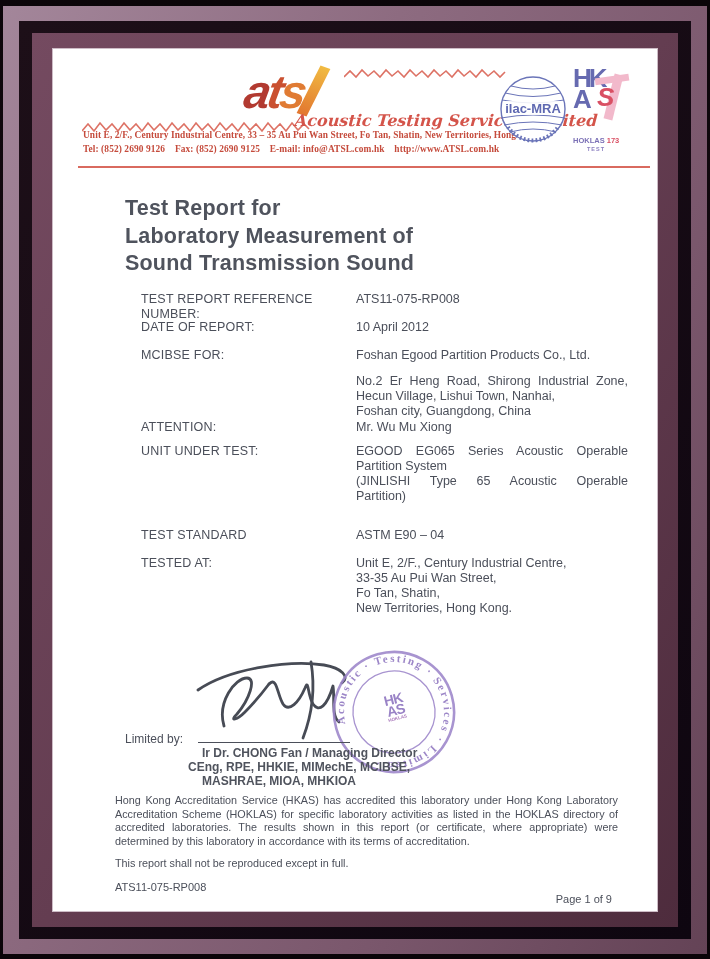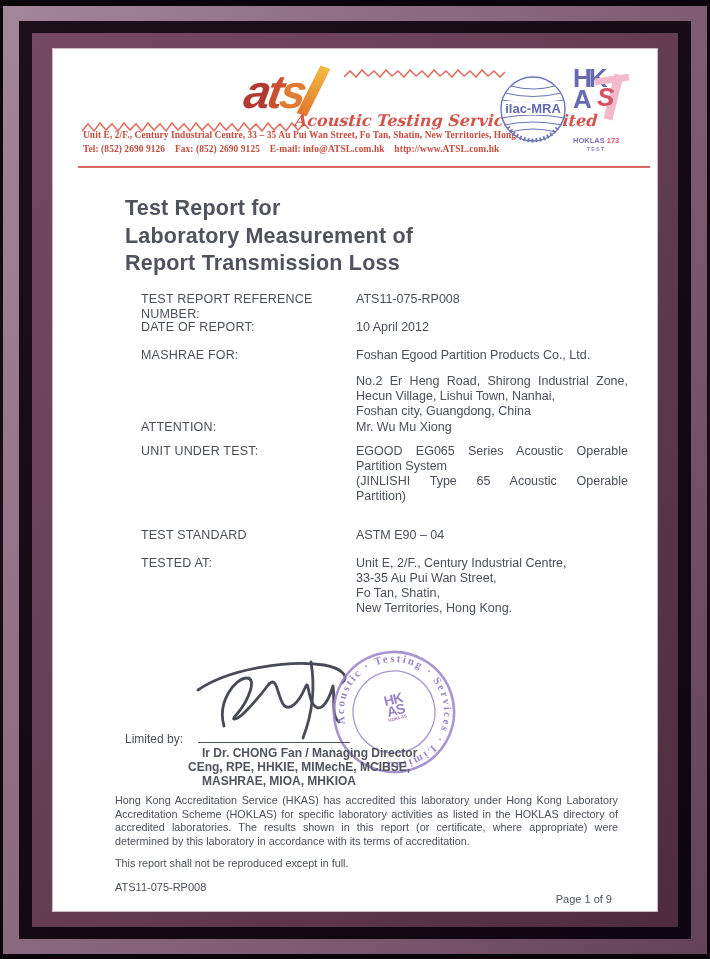--- a/index.html
+++ b/index.html
@@ -118,33 +118,33 @@
       <div class="redS">S</div>
       <div class="hoklas"><span>HOKLAS </span><span class="num">173</span></div>
       <div class="test">TEST</div>
     </div>
 
     <div class="rule"></div>
 
     <div class="title">
       <div>Test Report for</div>
       <div>Laboratory Measurement of</div>
-      <div>Report Transmission Loss</div>
+      <div>Sound Transmission Sound</div>
     </div>
 
     <div class="drow" style="top:244px">
       <div class="lbl">TEST REPORT REFERENCE NUMBER:</div>
       <div class="val">ATS11-075-RP008</div>
     </div>
     <div class="drow" style="top:272px">
       <div class="lbl">DATE OF REPORT:</div>
       <div class="val">10 April 2012</div>
     </div>
     <div class="drow" style="top:300px">
-      <div class="lbl">MASHRAE FOR:</div>
+      <div class="lbl">MCIBSE FOR:</div>
       <div class="val">Foshan Egood Partition Products Co., Ltd.</div>
     </div>
     <div class="drow" style="top:326px">
       <div class="lbl"></div>
       <div class="val">
         <div class="jline">No.2 Er Heng Road, Shirong Industrial Zone,</div>
         <div>Hecun Village, Lishui Town, Nanhai,</div>
         <div>Foshan city, Guangdong, China</div>
       </div>
     </div>

